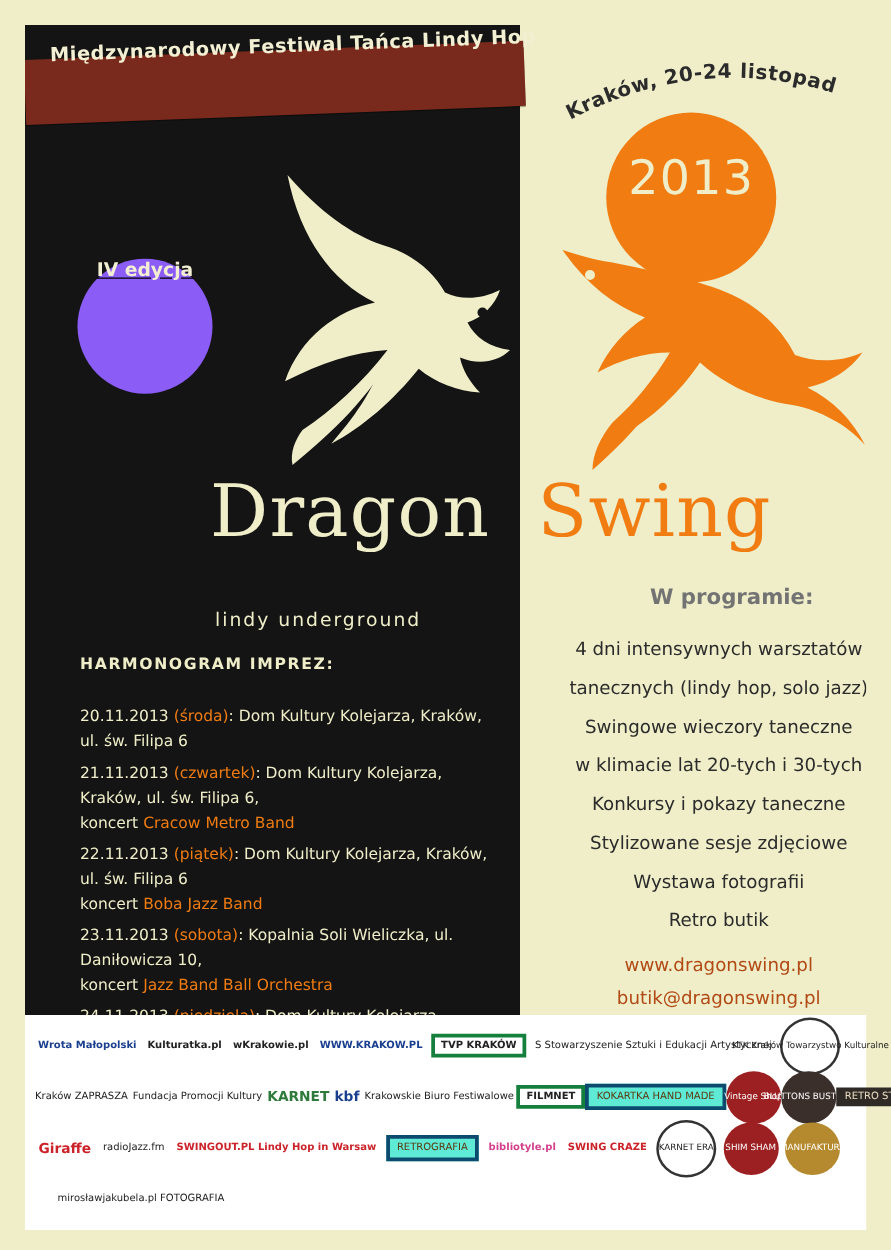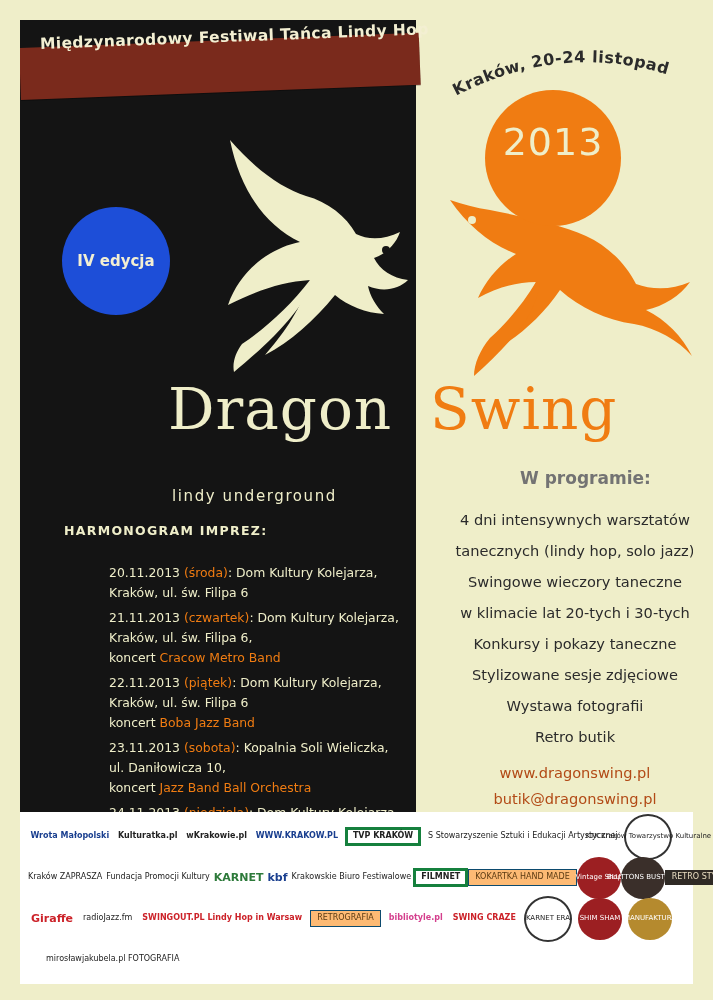--- a/index.html
+++ b/index.html
@@ -112,24 +112,25 @@
   }
 
   
   .edition-badge {
     position: absolute;
     left: 42px;
     top: 187px;
     width: 108px;
     height: 108px;
     border-radius: 50%;
-    background: #1d4ed8;
+    background: #8b5cf6;
     display: flex;
-    align-items: center;
+    align-items: flex-start;
     justify-content: center;
+    text-decoration: underline;
   }
   .edition-badge span {
     color: #f3efd2;
     font-size: 15px;
     font-weight: bold;
     font-family: "DejaVu Sans", sans-serif;
   }
 
   
   .dragon-left {
@@ -189,21 +190,21 @@
   }
   .sched-list {
     position: absolute;
     left: 44px;
     top: 543px;
     width: 340px;
     color: #efeec9;
     font-size: 12.4px;
     line-height: 20px;
   }
-  .sched-item { margin-bottom: 5px; margin-left: 45px; }
+  .sched-item { margin-bottom: 5px; }
   .sched-day { color: #f07c12; }
   .sched-act { color: #f07c12; }
 
   
   .prog-title {
     position: absolute;
     left: 500px;
     top: 448px;
     color: #737373;
     font-size: 17px;
@@ -269,21 +270,21 @@
   .sp.circle {
     width: 40px; height: 40px; border-radius: 50%;
     display: flex; align-items: center; justify-content: center;
     font-size: 7px; color: #fff;
   }
   .sp.circ-dark { background: #3a2f2a; }
   .sp.circ-red  { background: #9c1f22; }
   .sp.circ-gold { background: #b58a2e; }
   .sp.circ-ol   { border: 2px solid #333; color: #222; background: #fff; }
   .sp.plate {
-    background: #fdba74; border: 1px solid #0c4a6e; color: #5a3a12;
+    background: #5eead4; border: 3px solid #0c4a6e; color: #5a3a12;
     padding: 3px 6px;
   }
   .sp.dark-plate {
     background: #2f2a25; color: #e8dcc0; padding: 3px 7px;
   }
   .sp.pink { color: #d43f8d; font-weight: bold; }
   .sp.green { color: #2d7a3a; font-weight: bold; }
 </style>
 </head>
 <body>

